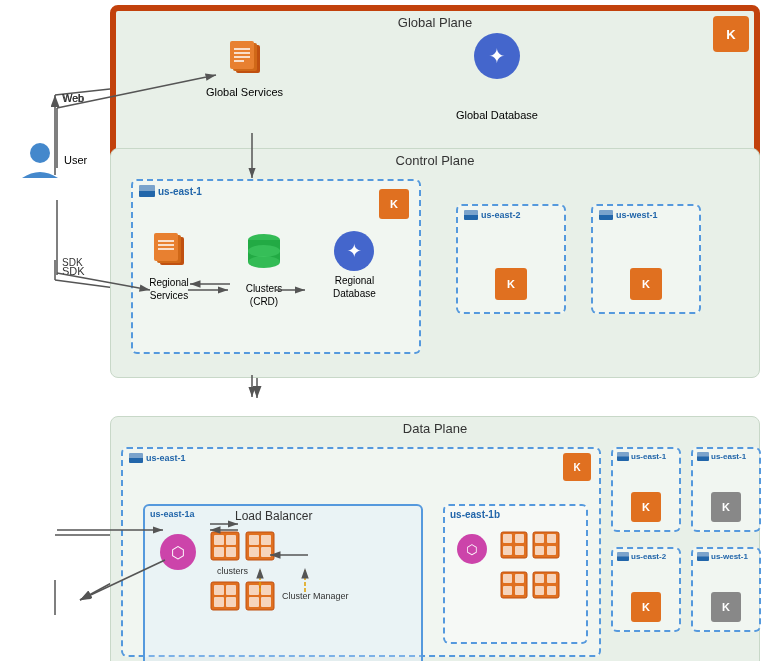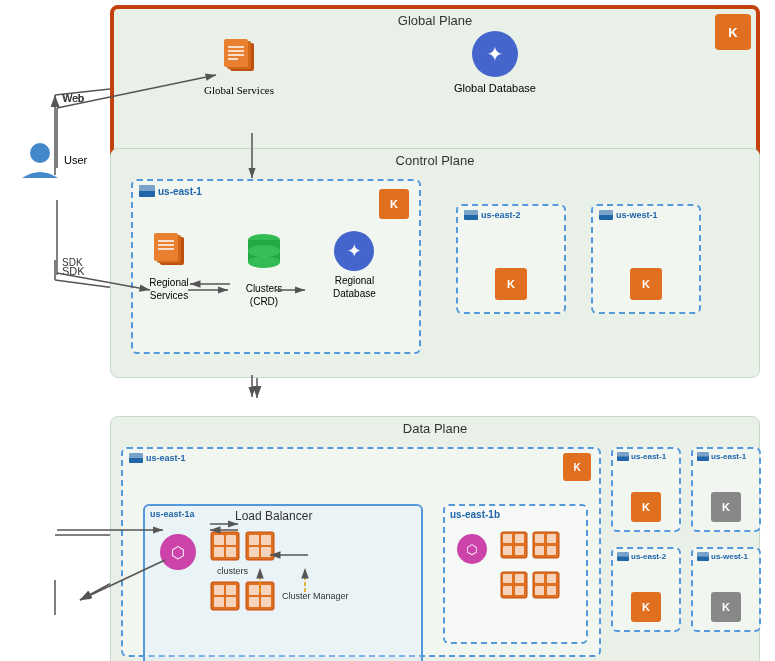--- a/index.html
+++ b/index.html
@@ -33,21 +33,21 @@
       padding: 4px 0;
     }
 
     
     .global-plane {
       left: 110px;
       top: 5px;
       width: 650px;
       height: 158px;
       background: #e8f0e8;
-      border: 4px solid #c2410c;
+      border: 6px solid #c2410c;
     }
 
     
     .control-plane {
       left: 110px;
       top: 148px;
       width: 650px;
       height: 230px;
       background: #e8f0e8;
       border: 1px solid #c8d8c8;
@@ -272,27 +272,27 @@
 
       <svg width="42" height="42" viewBox="0 0 42 42">
         <rect x="12" y="6" width="24" height="28" rx="2" fill="#c05010"></rect>
         <rect x="9" y="4" width="24" height="28" rx="2" fill="#d06818"></rect>
         <rect x="6" y="2" width="24" height="28" rx="2" fill="#e88030"></rect>
         <line x1="10" y1="10" x2="26" y2="10" stroke="white" stroke-width="1.5"></line>
         <line x1="10" y1="14" x2="26" y2="14" stroke="white" stroke-width="1.5"></line>
         <line x1="10" y1="18" x2="26" y2="18" stroke="white" stroke-width="1.5"></line>
         <line x1="10" y1="22" x2="20" y2="22" stroke="white" stroke-width="1.5"></line>
       </svg>
-      <span style="font-size:11px; text-align:center; line-height:1.3;font-family:Liberation Serif, serif;">Global
+      <span style="font-size:11px; text-align:center; line-height:1.3;">Global
 Services</span>
     </div>
 
     <div style="position:absolute; top:22px; left:340px; display:flex; flex-direction:column; align-items:center; gap:4px;">
       <div style="width:46px; height:46px; background:#4466cc; border-radius:50%; display:flex; align-items:center; justify-content:center; color:white; font-size:20px;">✦</div>
-      <span style="font-size:11px; text-align:center; line-height:1.3;">Global
+      <span style="font-size:11px; text-align:center; line-height:1.3;margin-top:25px;">Global
 Database</span>
     </div>
 
     <div style="position:absolute; top:5px; right:5px; width:36px; height:36px; background:#e07020; border-radius:4px; display:flex; align-items:center; justify-content:center; color:white; font-weight:bold; font-size:13px;">K</div>
   </div>
 
   <div class="plane control-plane">
     <div class="plane-label">Control Plane</div>
 
     <div class="cp-region-main">

